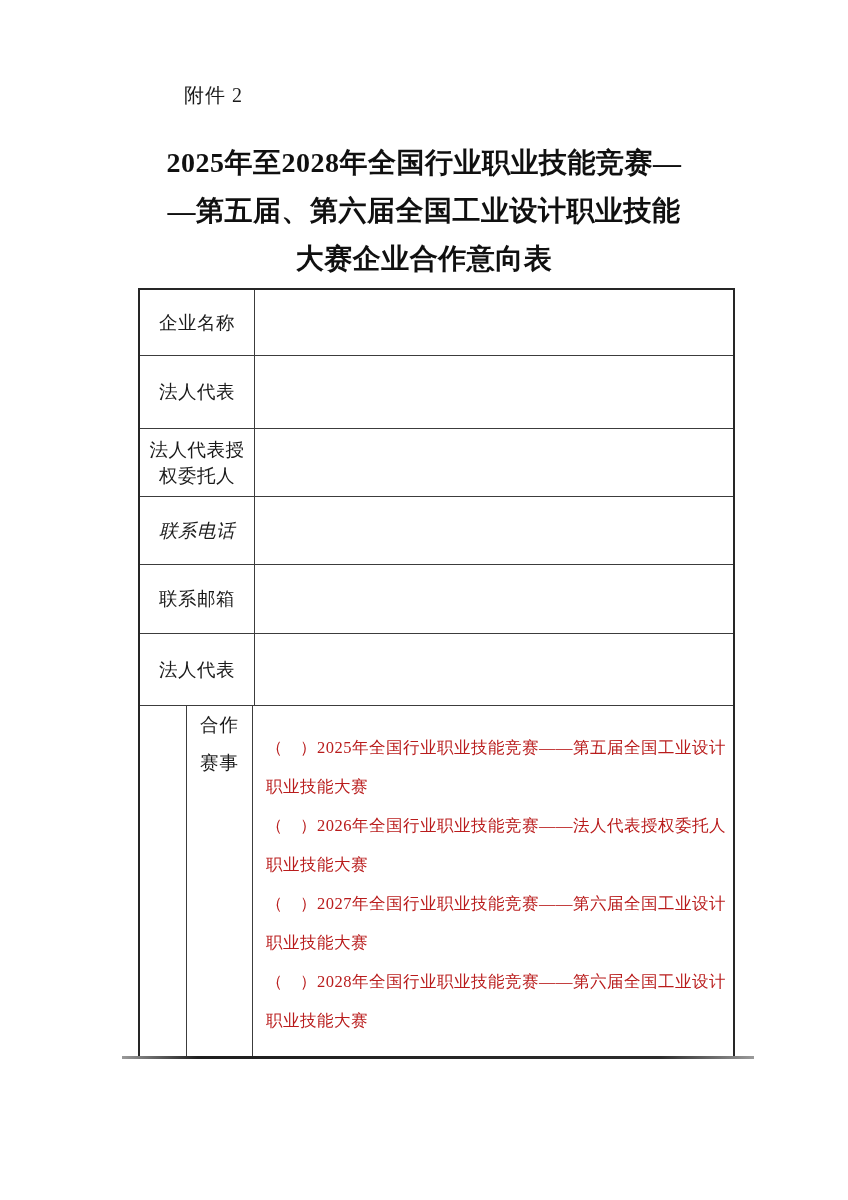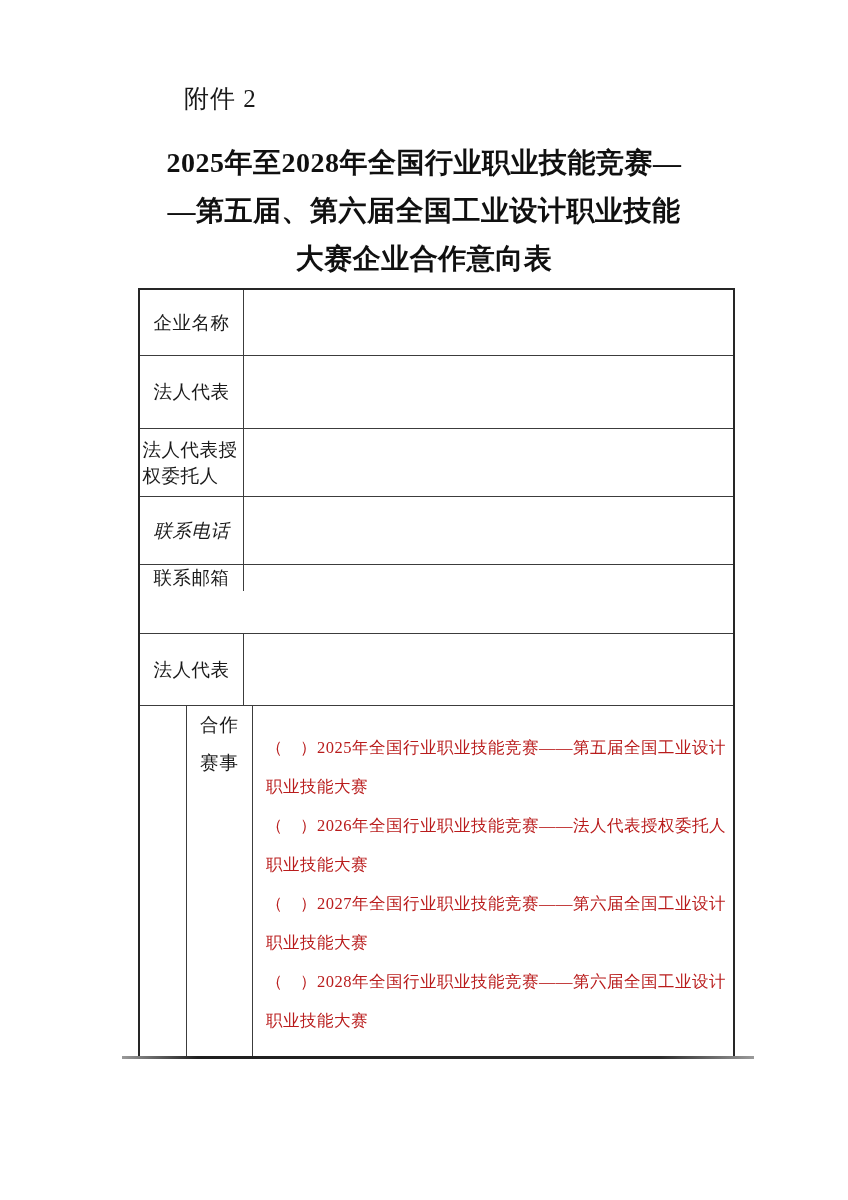--- a/index.html
+++ b/index.html
@@ -2,43 +2,43 @@
 <html><head>
 <meta charset="utf-8">
 <style>
   html,body { margin:0; padding:0; background:#ffffff; }
   .page {
     position:relative; width:848px; height:1200px; background:#ffffff;
     font-family:"Liberation Serif","DejaVu Serif",serif; color:#1c1c1c; overflow:hidden;
   }
   .attachment {
     position:absolute; left:184px; top:82px;
-    font-size:25px; letter-spacing:1px; color:#1a1a1a;
+    font-size:20px; letter-spacing:1px; color:#1a1a1a;
   }
   .doc-title {
     position:absolute; left:64px; top:139px; width:720px;
     text-align:center; font-weight:bold; font-size:28px; line-height:48px;
     letter-spacing:0.5px; color:#101010;
   }
   .doc-title .t-line { white-space:nowrap; }
 
   .form-table {
     position:absolute; left:138px; top:288px; width:597px; height:770px;
     box-sizing:border-box; border:2.2px solid #262626;
     display:flex; flex-direction:column; background:#ffffff;
   }
   .frow { display:flex; box-sizing:border-box; border-top:1.6px solid #3c3c3c; }
   .frow:first-child { border-top:none; }
   .h-r1{height:65px;} .h-r2{height:73px;} .h-r3{height:68px;gap:41px;}
-  .h-r4{height:68px;font-style:italic;} .h-r5{height:69px;flex-direction:column;} .h-r6{height:72px;}
+  .h-r4{height:68px;font-style:italic;} .h-r5{height:69px;} .h-r6{height:72px;}
   .h-last{flex:1;}
 
   .label-cell {
-    width:104px; box-sizing:border-box; border-right:1.6px solid #3c3c3c;
-    display:flex; align-items:center; justify-content:center; 
+    width:115px; box-sizing:border-box; border-right:1.6px solid #3c3c3c;
+    display:flex; align-items:center; justify-content:center; text-align:center;
     font-size:18.5px; letter-spacing:0.5px; line-height:26px; color:#1a1a1a;
   }
   .label-narrow { display:inline-block; width:98px; }
   .value-cell { flex:1; }
 
   .coop-spacer {
     width:47px; box-sizing:border-box; border-right:1.6px solid #3c3c3c;
   }
   .coop-label {
     width:66px; box-sizing:border-box; border-right:1.6px solid #3c3c3c;

